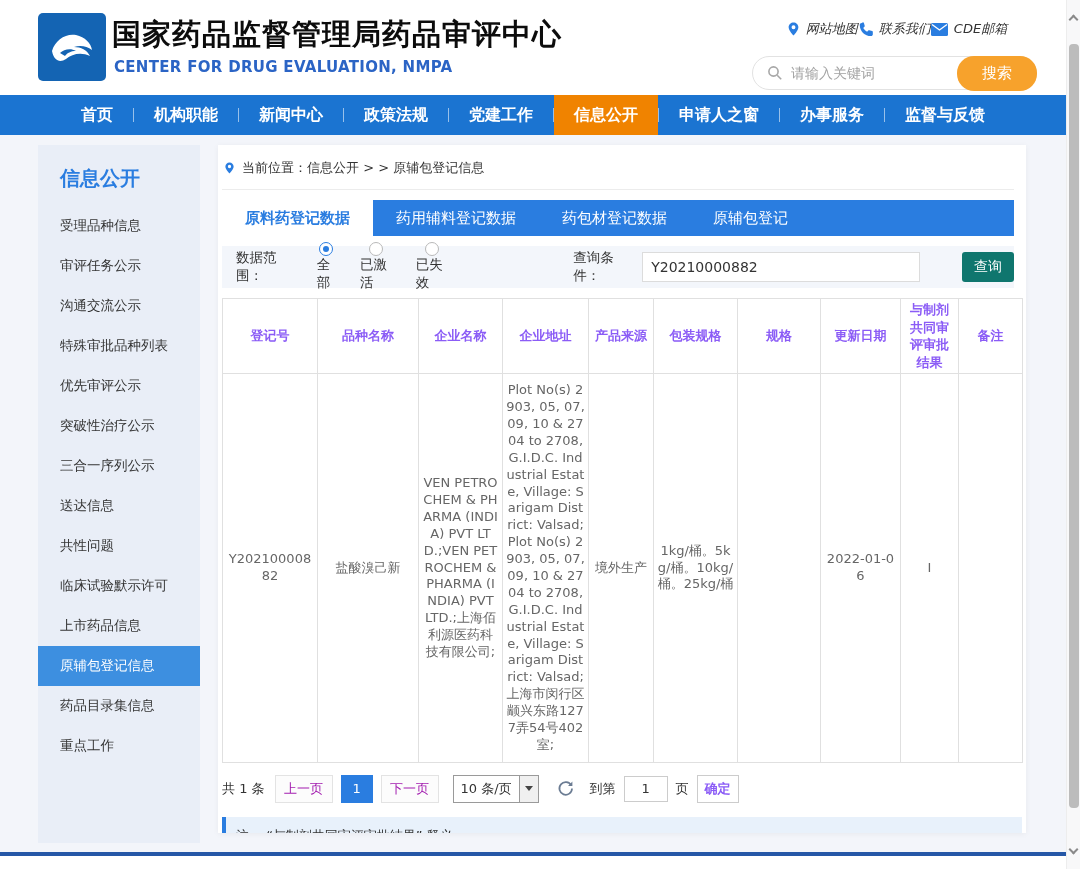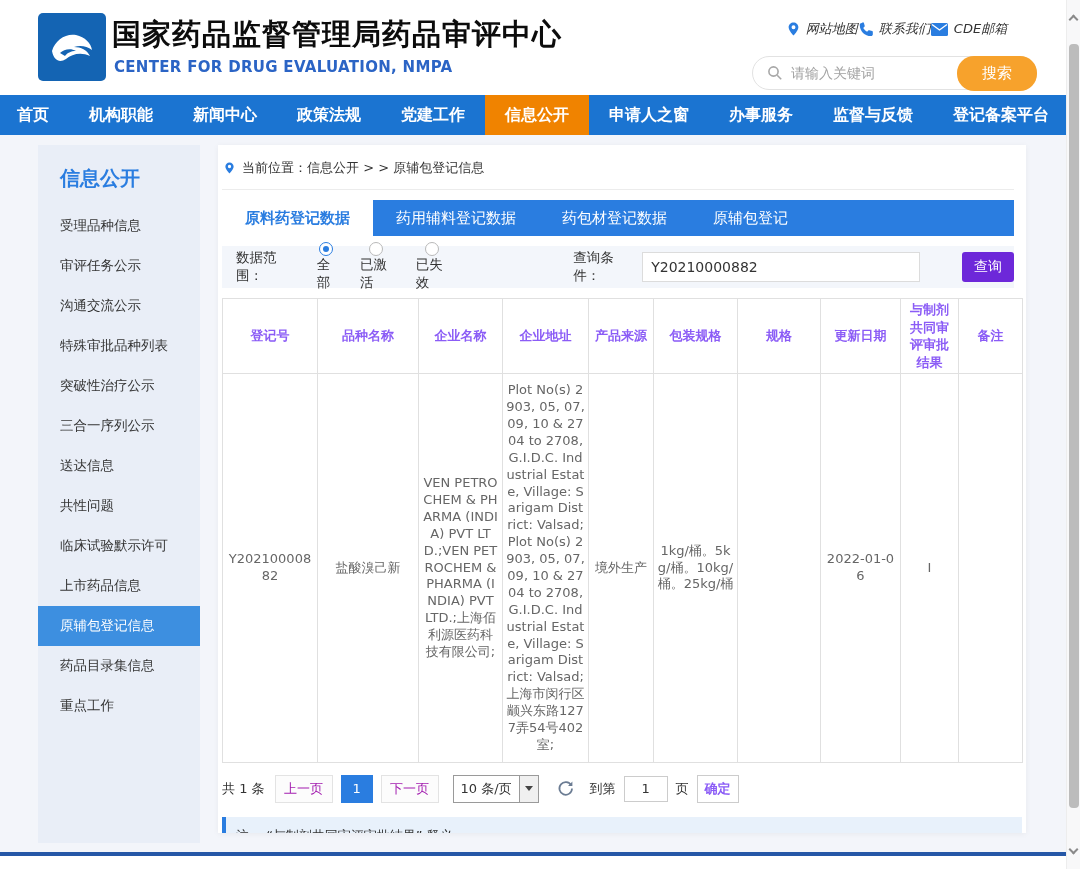--- a/index.html
+++ b/index.html
@@ -44,21 +44,21 @@
   .tab.active { background:#fff; color:#2a7de0; font-weight:bold; }
   
   .filter { margin-top:10px; height:42px; background:#f3f6fb; display:flex; align-items:center; font-size:13.5px; color:#333; padding-left:14px; }
   .radio { width:14px; height:14px; border:1px solid #b9b9b9; border-radius:50%; background:#fff; margin-right:6px; position:relative; cursor:pointer; flex:none; }
   .radio.sel { border-color:#2a7de0; }
   .radio.sel::after { content:""; position:absolute; left:3px; top:3px; width:6px; height:6px; border-radius:50%; background:#2a7de0; }
   .rgroup { display:flex; align-items:center; margin-left:18px; cursor:pointer;flex-direction:column; }
   .rgroup:first-of-type { margin-left:14px; }
   .q-label { margin-left:120px; }
   .q-input { width:297px; height:30px; border:1px solid #dcdcdc; background:#fff; margin-left:6px; padding:0 8px; font-size:14px; color:#333; outline:none; font-family:inherit; }
-  .q-btn { margin-left:42px; width:56px; height:30px; border:none; border-radius:3px; background:#6d28d9; color:#fff; font-size:14px; cursor:pointer; font-family:Liberation Serif, serif; }
+  .q-btn { margin-left:42px; width:56px; height:30px; border:none; border-radius:3px; background:#0f766e; color:#fff; font-size:14px; cursor:pointer; font-family:Liberation Serif, serif; }
   
   table.data { margin-top:10px; width:800px; border-collapse:collapse; table-layout:fixed; }
   table.data th { height:60px; border:1px solid #e0e0e0; font-size:13px; font-weight:bold; color:#8b5cf6; padding:2px 3px; background:#fff; text-align:center; line-height:1.35; word-break:break-all; }
   table.data td { border:1px solid #e0e0e0; font-size:13px; color:#666; padding:8px 3px; text-align:center; vertical-align:middle; line-height:1.3; word-break:break-all; }
   
   .pager { margin-top:12px; display:flex; align-items:center; font-size:13px; color:#333; }
   .pg-total { margin-right:10px; }
   .pg-btn { min-width:58px; height:28px; line-height:26px; text-align:center; border:1px solid #e3e3e3; background:#fcfcfc; color:#a21caf; padding:0 8px; cursor:default; }
   .pg-cur { width:32px; height:28px; line-height:28px; text-align:center; background:#2a7de0; color:#fff; margin:0 8px; cursor:pointer; }
   .pg-select { margin-left:14px; height:28px; border:1px solid #9a9a9a; background:#fff; display:flex; align-items:center; padding-left:7px; cursor:pointer; }
@@ -136,32 +136,32 @@
     <i class="nav-sep"></i>
   <div class="nav-item">党建工作</div>
     <i class="nav-sep"></i>
   <div class="nav-item active">信息公开</div>
     <i class="nav-sep"></i>
   <div class="nav-item">申请人之窗</div>
     <i class="nav-sep"></i>
   <div class="nav-item">办事服务</div>
     <i class="nav-sep"></i>
   <div class="nav-item">监督与反馈</div>
-  <div class="nav-item">登记备案平台</div>
 </div>
 
 <div class="main-bg"></div>
 <div class="bottom-line"></div>
 
 <div class="sidebar">
   <div class="sidebar-title">信息公开</div>
   <div class="side-item">受理品种信息</div>
   <div class="side-item">审评任务公示</div>
   <div class="side-item">沟通交流公示</div>
   <div class="side-item">特殊审批品种列表</div>
+  <div class="side-item">优先审评公示</div>
   <div class="side-item">突破性治疗公示</div>
   <div class="side-item">三合一序列公示</div>
   <div class="side-item">送达信息</div>
   <div class="side-item">共性问题</div>
   <div class="side-item">临床试验默示许可</div>
   <div class="side-item">上市药品信息</div>
   <div class="side-item active">原辅包登记信息</div>
   <div class="side-item">药品目录集信息</div>
   <div class="side-item">重点工作</div>
 </div>

